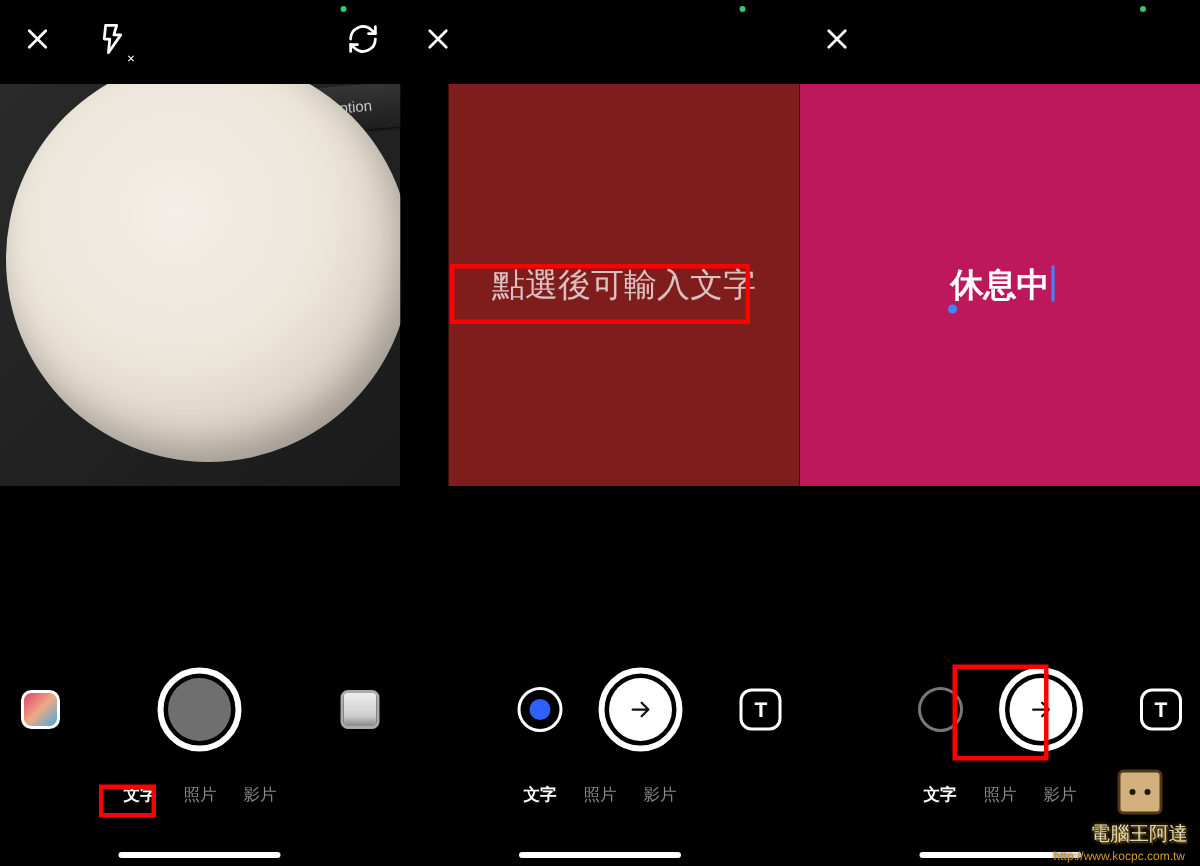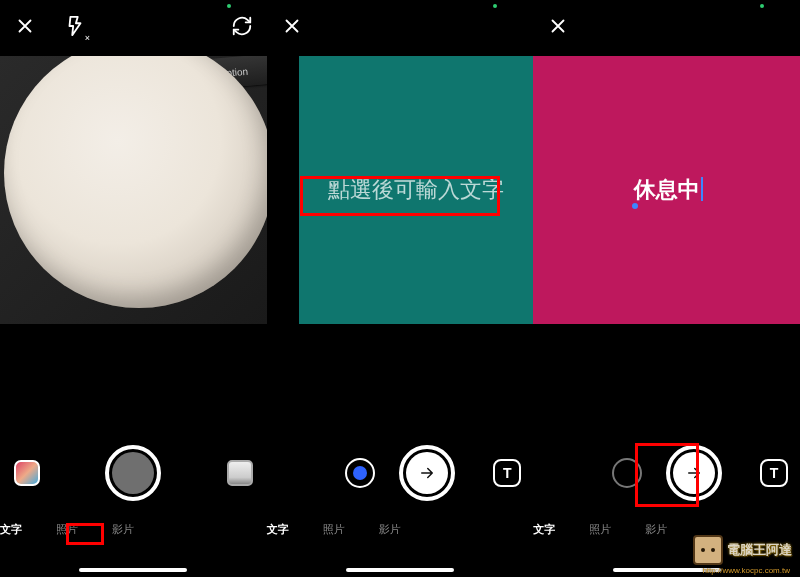--- a/index.html
+++ b/index.html
@@ -68,21 +68,21 @@
     width: 270px;
     height: 270px;
     border-radius: 50%;
     background: radial-gradient(circle at 42% 38%, #f3eee7 0%, #ece5da 45%, #cfc6ba 78%, #a9a196 100%);
     box-shadow: inset -8px -12px 22px rgba(0,0,0,0.22);
   }
   
   .blue-canvas {
     position: absolute;
     inset: 0;
-    background: #0f766e;
+    background: #7f1d1d;
     display: flex;
     align-items: center;
     justify-content: center;
     margin-left: 32px;
   }
   .placeholder-text {
     color: rgba(255,255,255,0.72);
     font-size: 22px;
   }
   
@@ -197,22 +197,22 @@
     justify-content: center;
     position: absolute;
     right: 12px;
   }
   .tabs {
     position: absolute;
     left: 0;
     right: 0;
     bottom: 40px;
     display: flex;
-    justify-content: flex-start;
-    gap: 34px;
+    justify-content: center;
+    gap: 18px;
     font-size: 11px;
   }
   .tab {
     color: #8a8a8a;
   }
   .tab.active {
     color: #fff;
     font-weight: 600;
   }
   .home-bar {
@@ -245,24 +245,25 @@
   .arrow-ic { width: 18px; height: 18px; stroke:#111; stroke-width:2; fill:none; stroke-linecap:round; stroke-linejoin:round; }
   
   .watermark {
     position: absolute;
     right: 8px;
     bottom: 12px;
     display: flex;
     align-items: center;
     gap: 4px;
     font-size: 13px;
-    font-weight: 700;
+    font-weight: 400;
     color: #efe8d6;
     text-shadow: 0 0 3px #b28800, 1px 1px 0 #4a3600;
     opacity: 0.92;
+    flex-direction: column;
   }
   .wm-face {
     width: 30px;
     height: 30px;
     border-radius: 4px;
     background: #e5c18a;
     border: 2px solid #5a3c1a;
     position: relative;
   }
   .wm-face::before, .wm-face::after {

